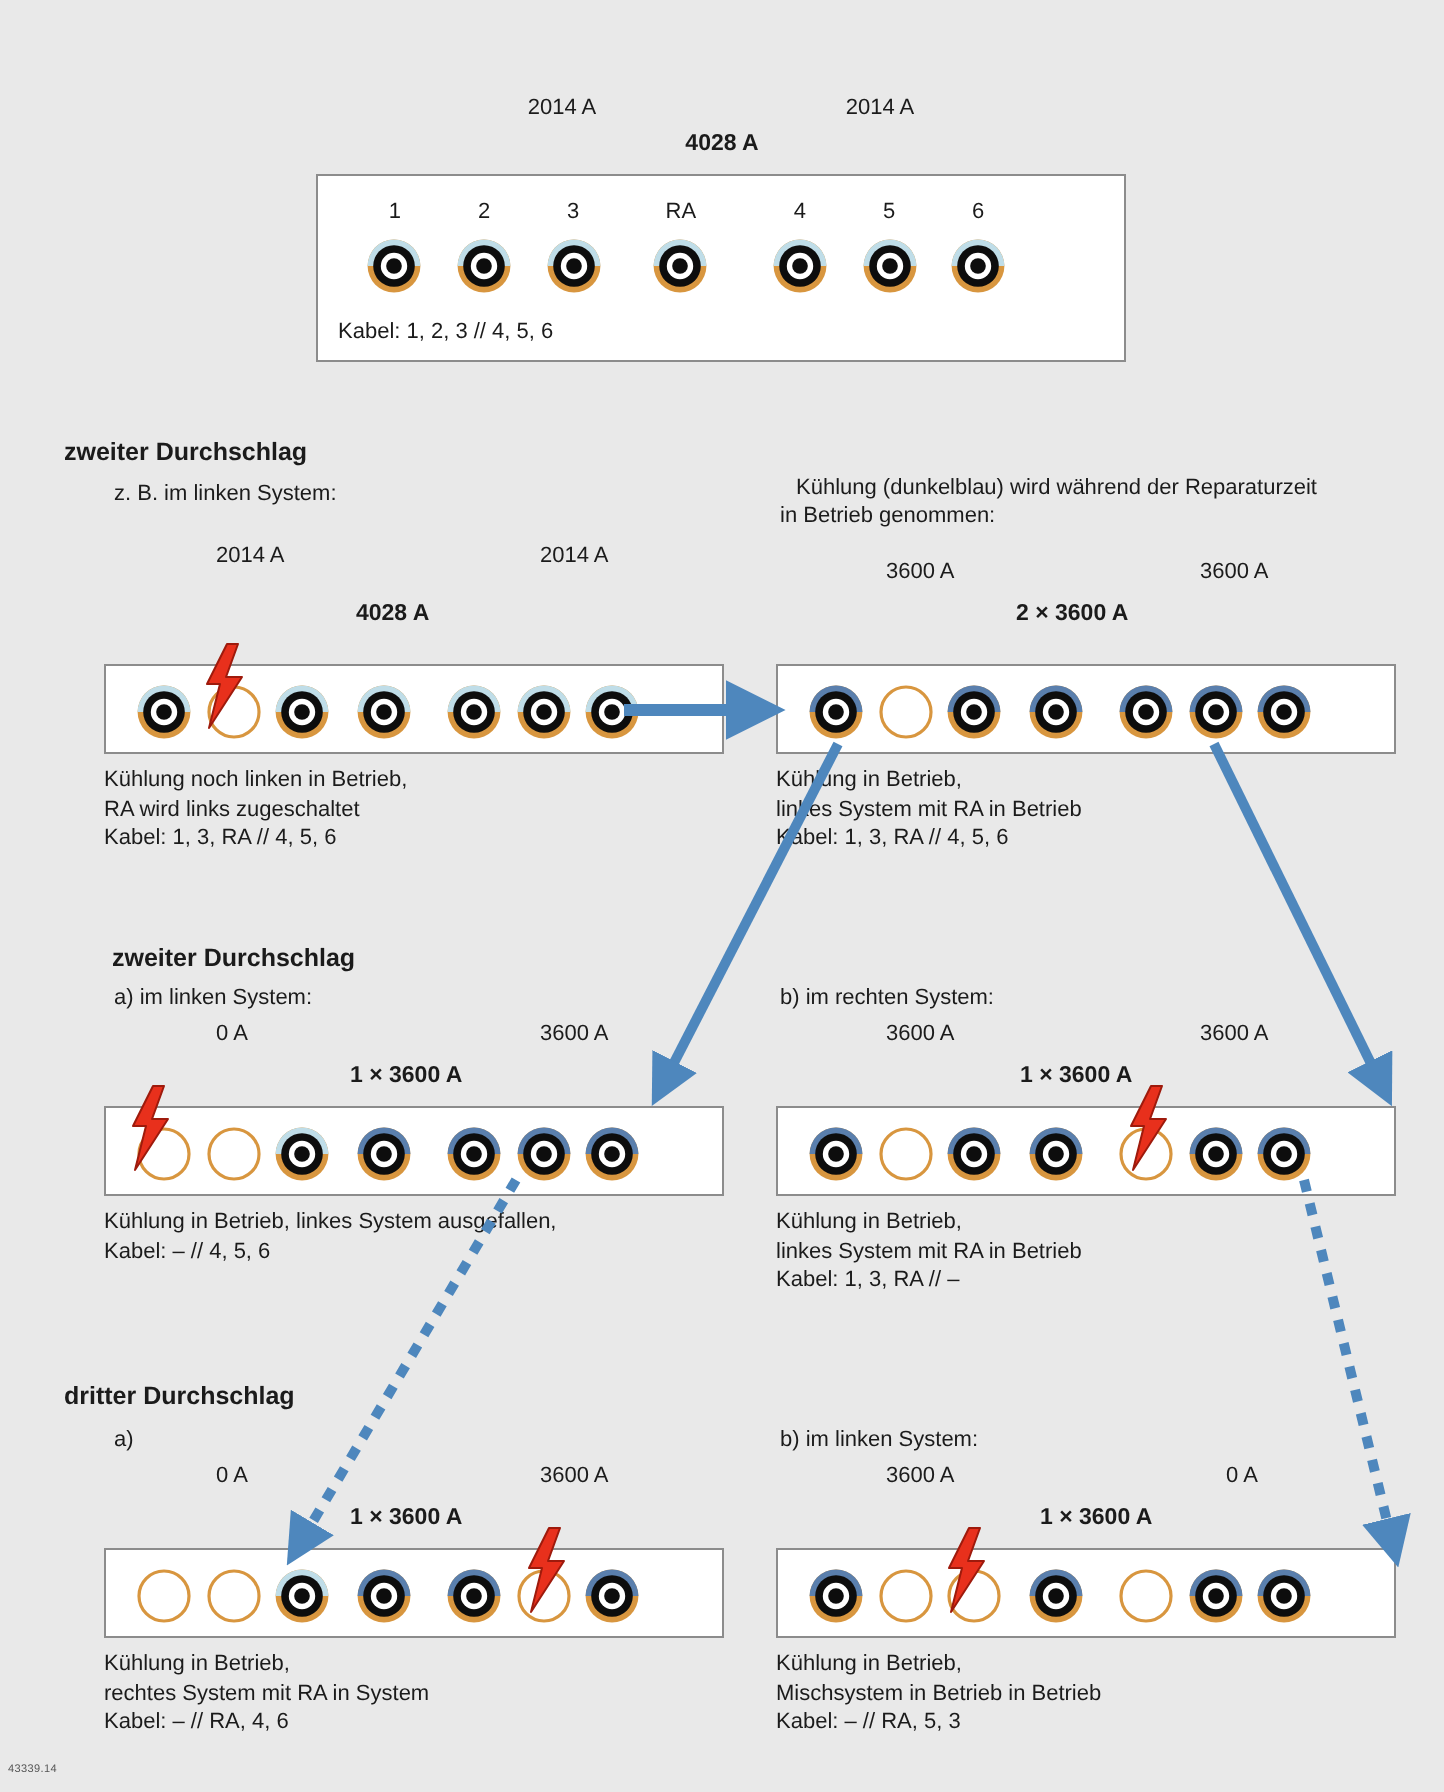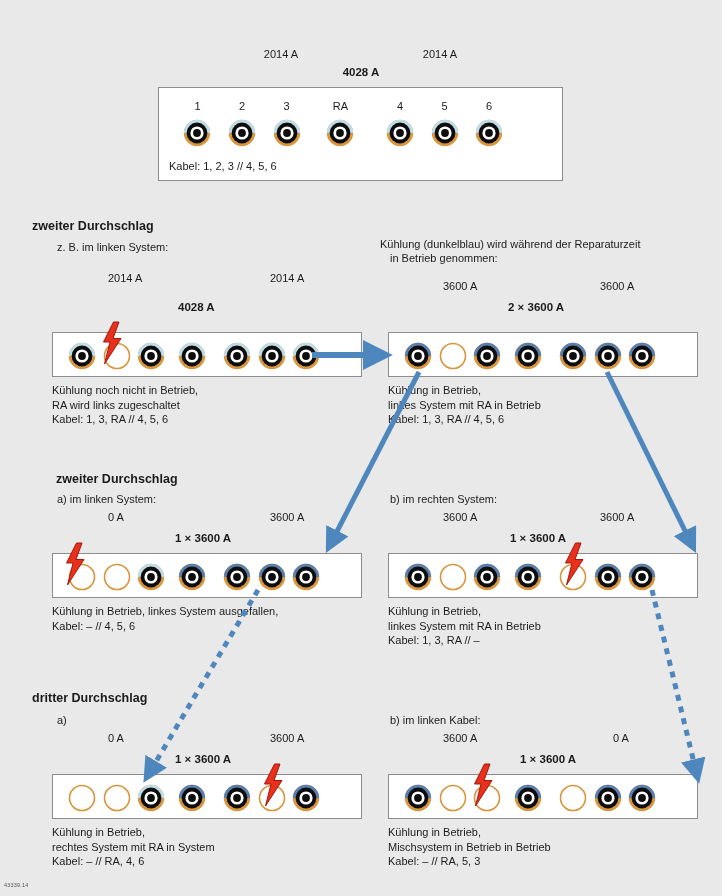--- a/index.html
+++ b/index.html
@@ -223,26 +223,26 @@
         <svg viewBox="0 0 30 30">
           <circle cx="15" cy="15" r="13.2" fill="#d8963f"></circle>
           <path d="M15,1.8 A13.2,13.2 0 0 1 28.2,15 L1.8,15 A13.2,13.2 0 0 1 15,1.8 Z" fill="#bfdde8"></path>
           <circle cx="15" cy="15" r="10.4" fill="#0d0d0d"></circle>
           <circle cx="15" cy="15" r="6.6" fill="#ffffff"></circle>
           <circle cx="15" cy="15" r="3.9" fill="#0d0d0d"></circle>
         </svg>
       </div>
     </div>
   <div class="abs caption" id="cap-p0" style="left:52px;top:383px;">
-      <div>Kühlung noch nicht in Betrieb,</div>
+      <div>Kühlung noch linken in Betrieb,</div>
       <div>RA wird links zugeschaltet</div>
       <div>Kabel: 1, 3, RA // 4, 5, 6</div>
     </div>
 
-  <div class="abs sub-head" style="left:380px;top:238px;text-align:right;">Kühlung (dunkelblau) wird während der Reparaturzeit</div>
+  <div class="abs sub-head" style="left:398px;top:238px;text-align:right;">Kühlung (dunkelblau) wird während der Reparaturzeit</div>
   <div class="abs sub-head" style="left:390px;top:252px;">in Betrieb genommen:</div>
   <div class="abs amp" style="left:443px;top:280px;">3600 A</div>
   <div class="abs amp" style="left:600px;top:280px;">3600 A</div>
   <div class="abs amp-total" style="left:508px;top:301px;">2 × 3600 A</div>
   <div class="cable-box" id="box-p1" style="left:388px;top:332px;width:310px;height:45px;">
       <div class="cable" style="left: 29.45px; top: 22.5px;">
         <svg viewBox="0 0 30 30">
           <circle cx="15" cy="15" r="13.2" fill="#d8963f"></circle>
           <path d="M15,1.8 A13.2,13.2 0 0 1 28.2,15 L1.8,15 A13.2,13.2 0 0 1 15,1.8 Z" fill="#5a7fad"></path>
           <circle cx="15" cy="15" r="10.4" fill="#0d0d0d"></circle>
@@ -500,21 +500,21 @@
           <circle cx="15" cy="15" r="3.9" fill="#0d0d0d"></circle>
         </svg>
       </div>
     </div>
   <div class="abs caption" id="cap-p4" style="left:52px;top:825px;">
       <div>Kühlung in Betrieb,</div>
       <div>rechtes System mit RA in System</div>
       <div>Kabel:  –  // RA, 4, 6</div>
     </div>
 
-  <div class="abs sub-head" style="left:390px;top:714px;">b) im linken Kabel:</div>
+  <div class="abs sub-head" style="left:390px;top:714px;">b) im linken System:</div>
   <div class="abs amp" style="left:443px;top:732px;">3600 A</div>
   <div class="abs amp" style="left:613px;top:732px;">0 A</div>
   <div class="abs amp-total" style="left:520px;top:753px;">1 × 3600 A</div>
   <div class="cable-box" id="box-p5" style="left:388px;top:774px;width:310px;height:45px;">
       <div class="cable" style="left: 29.45px; top: 22.5px;">
         <svg viewBox="0 0 30 30">
           <circle cx="15" cy="15" r="13.2" fill="#d8963f"></circle>
           <path d="M15,1.8 A13.2,13.2 0 0 1 28.2,15 L1.8,15 A13.2,13.2 0 0 1 15,1.8 Z" fill="#5a7fad"></path>
           <circle cx="15" cy="15" r="10.4" fill="#0d0d0d"></circle>
           <circle cx="15" cy="15" r="6.6" fill="#ffffff"></circle>

